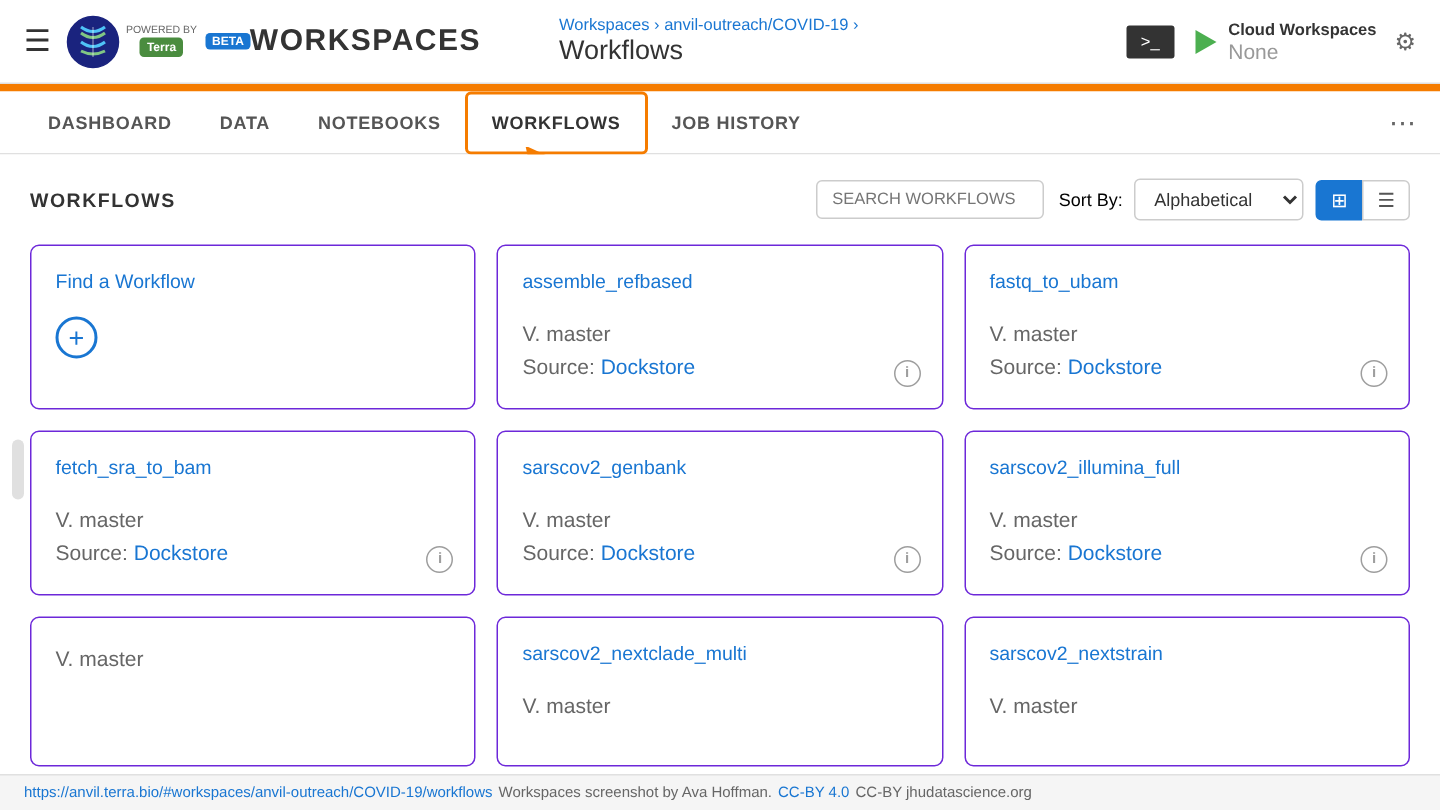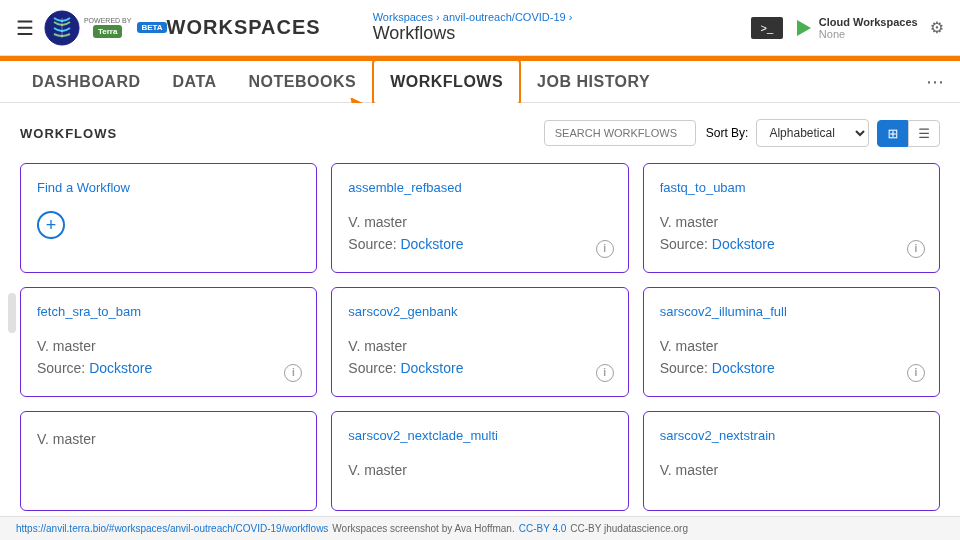--- a/index.html
+++ b/index.html
@@ -86,42 +86,42 @@
       font-size: 11px;
       border-radius: 2px;
     }
     .cloud-env {
       display: flex;
       align-items: center;
       gap: 6px;
       cursor: pointer;
     }
     .cloud-label { font-size: 11px; color: #333; font-weight: 600; }
-    .cloud-sub { font-size: 11px; color: #999; }
+    .cloud-sub { font-size: 14px; color: #999; }
     .settings-icon { color: #666; font-size: 16px; cursor: pointer; }
 
     
     .orange-banner {
       background: #f57c00;
       height: 5px;
       width: 100%;
     }
 
     
     .nav-bar {
       display: flex;
       align-items: center;
       border-bottom: 1px solid #e0e0e0;
       padding: 0 16px;
       height: 42px;
       background: #fff;
     }
     .nav-item {
       padding: 12px 16px;
-      font-size: 16px;
+      font-size: 12px;
       font-weight: 600;
       color: #555;
       cursor: pointer;
       letter-spacing: 0.5px;
       text-transform: uppercase;
       text-align: right;
     }
     .nav-item.active {
       color: #333;
       border: 2px solid #f57c00;

